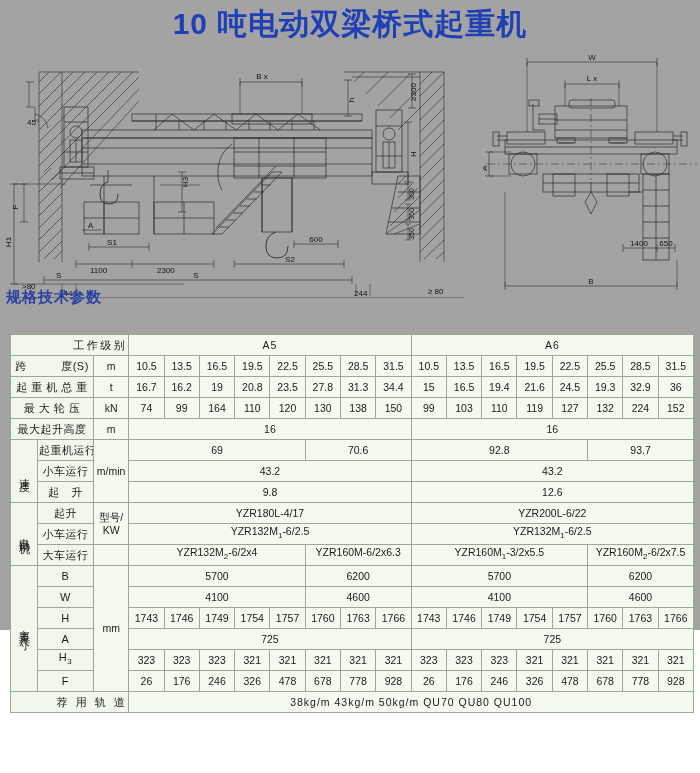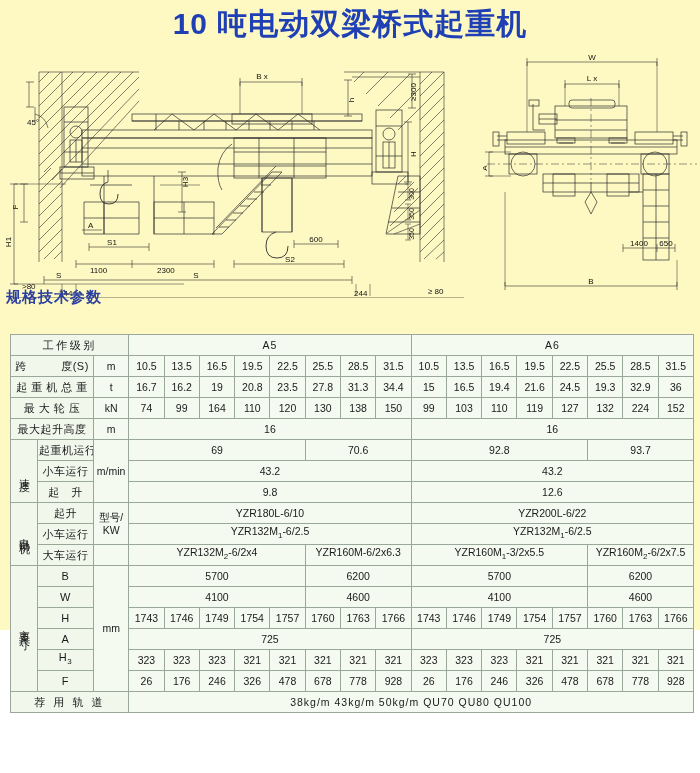--- a/index.html
+++ b/index.html
@@ -6,21 +6,21 @@
   html, body {
     margin: 0; padding: 0;
     width: 700px; height: 773px;
     background: #ffffff;
     font-family: "Liberation Sans", sans-serif;
     overflow: hidden;
   }
   #page {
     position: relative;
     width: 700px; height: 630px;
-    background: #fef9c3;
+    background: #a3a3a3;
   }
 
   
   .title {
     position: absolute;
     left: 0; top: 6px; width: 700px;
     text-align: center;
     font-size: 30px;
     font-weight: bold;
     color: #1f3fb5;
@@ -71,20 +71,21 @@
     height: 21px;
     line-height: 13px;
     background: #f5faf0;
     overflow: hidden;
     white-space: nowrap;
   }
   table.spec td.lbl {
     font-size: 11px;
     letter-spacing: 2.5px;
     background: #f2f7ec;
+    text-align: right;
   }
   table.spec td.lbl-sp {
     font-size: 11px;
     letter-spacing: 0.5px;
     background: #f2f7ec;
     margin-left: 46px;
   }
   table.spec td.vert {
     font-size: 11px;
     letter-spacing: 1px;
@@ -482,21 +483,21 @@
 
       <tr>
         <td class="vert" rowspan="3">
           <span class="vtext">电动机</span>
         </td>
         <td class="lbl-sp">起升</td>
         <td class="unit" rowspan="2">
           <span>型号/</span><br>
           <span>KW</span>
         </td>
-        <td class="mdl" colspan="8">YZR180L-6/10</td>
+        <td class="mdl" colspan="8">YZR180L-4/17</td>
         <td class="mdl" colspan="8">YZR200L-6/22</td>
       </tr>
       <tr>
         <td class="lbl-sp">小车运行</td>
         <td class="mdl" colspan="8"><span>YZR132M</span><span class="sub">1</span><span>-6/2.5</span></td>
         <td class="mdl" colspan="8"><span>YZR132M</span><span class="sub">1</span><span>-6/2.5</span></td>
       </tr>
       <tr>
         <td class="lbl-sp">大车运行</td>
         <td class="unit"></td>

